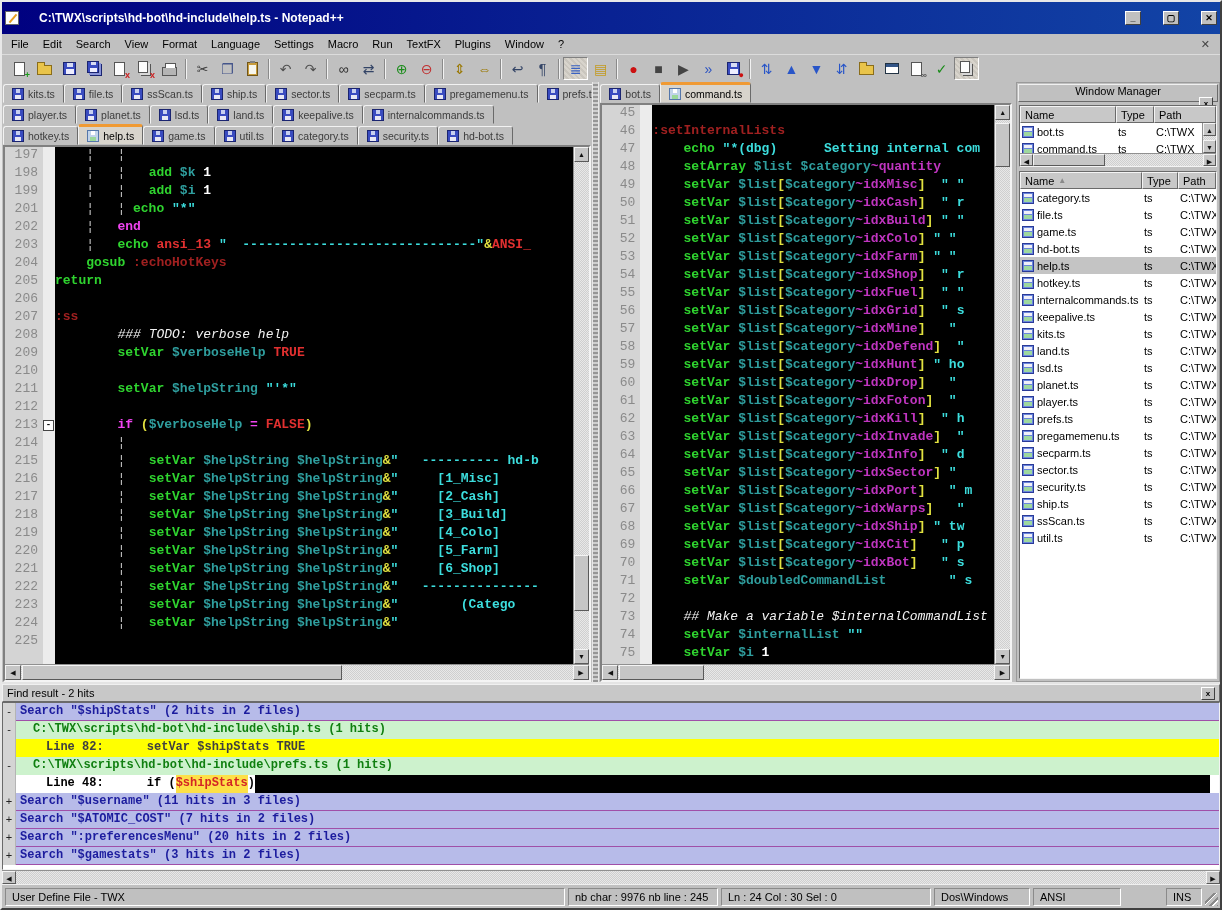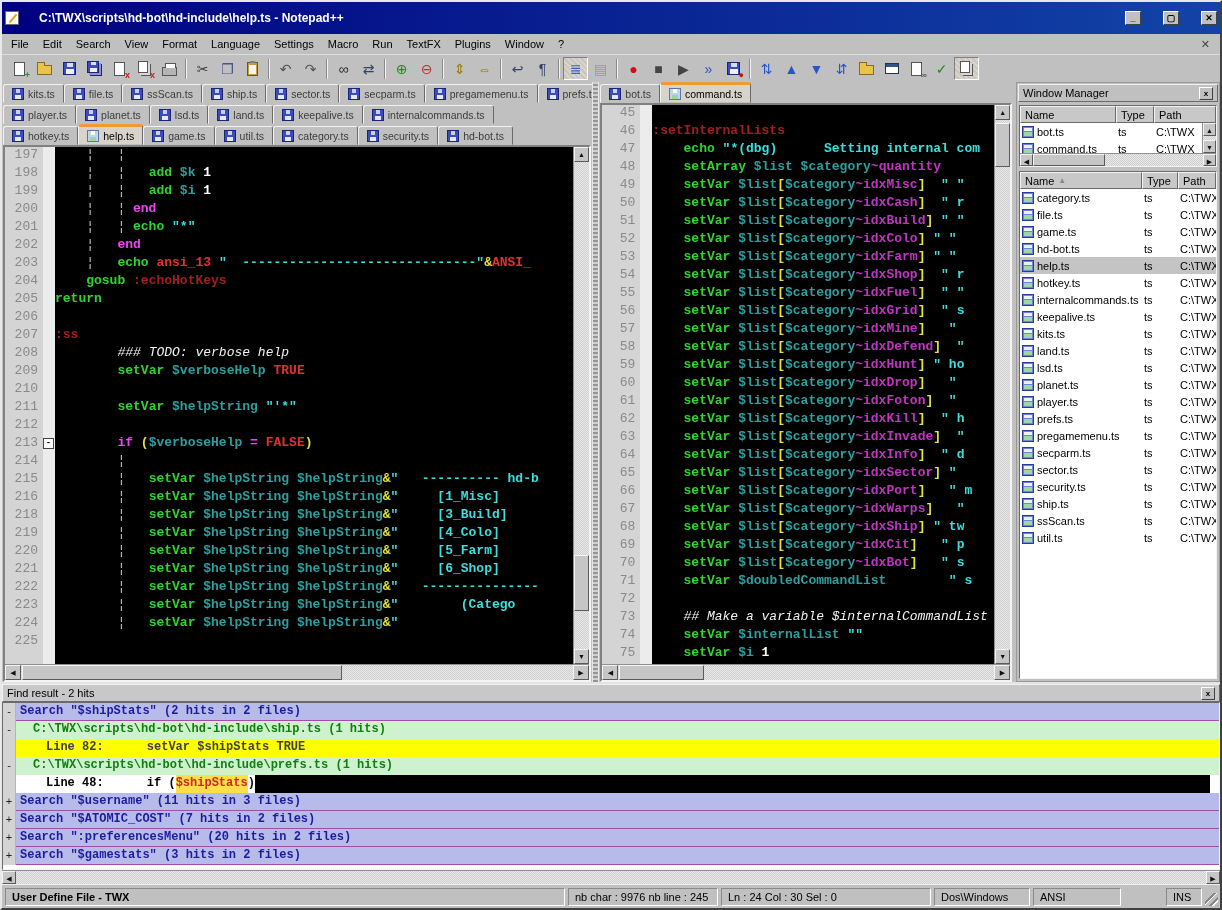--- a/index.html
+++ b/index.html
@@ -90,21 +90,21 @@
   .sb-btn { position:absolute; left:0; right:0; height:15px; background:#c6c6c6; border:1px solid; border-color:#f4f4f4 #5a5a5a #5a5a5a #f4f4f4; font:7px/13px "Liberation Sans",sans-serif; text-align:center; color:#111; }
   .sb-btn.top { top:0; } .sb-btn.bot { bottom:0; }
   .sb-thumb-v { position:absolute; left:0; right:0; background:#c6c6c6; border:1px solid; border-color:#f4f4f4 #5a5a5a #5a5a5a #f4f4f4; }
   .sb-h { height:16px; background:repeating-conic-gradient(#e8e8e8 0 25%,#cfcfcf 0 50%) 0 0/2px 2px; position:relative; flex-shrink:0; border-top:1px solid #909090; }
   .sb-hbtn { position:absolute; top:0; bottom:0; width:16px; background:#c6c6c6; border:1px solid; border-color:#f4f4f4 #5a5a5a #5a5a5a #f4f4f4; font:7px/13px "Liberation Sans",sans-serif; text-align:center; color:#111; }
   .sb-hbtn.left { left:0; } .sb-hbtn.right { right:0; }
   .sb-thumb-h { position:absolute; top:0; bottom:0; background:#c6c6c6; border:1px solid; border-color:#f4f4f4 #5a5a5a #5a5a5a #f4f4f4; }
 
   
   .wm-panel { width:204px; display:flex; flex-direction:column; border:1px solid #9a9a9a; background:#c0c0c0; min-height:0; }
-  .wm-title { height:18px; display:flex; align-items:center; padding:0 4px; font-size:11px; border:1px solid; border-color:#f0f0f0 #6a6a6a #6a6a6a #f0f0f0; margin:1px; flex-shrink:0; }
+  .wm-title { height:18px; display:flex; align-items:center; padding:0 4px; font-size:11px; border:1px solid; border-color:#f0f0f0 #6a6a6a #6a6a6a #f0f0f0; margin:1px; flex-shrink:0;flex-direction:column; }
   .wm-close { margin-left:auto; width:14px; height:13px; background:#c0c0c0; border:1px solid; border-color:#fff #404040 #404040 #fff; font:bold 8px/11px "Liberation Sans",sans-serif; text-align:center; }
   .wm-list { margin:2px; border:1px solid; border-color:#6a6a6a #f4f4f4 #f4f4f4 #6a6a6a; background:#fff; overflow:hidden; position:relative; }
   .wm-list1 { height:62px; flex-shrink:0; }
   .wm-list2 { flex:1; }
   .wm-hrow { display:flex; height:17px; flex-shrink:0; }
   .wm-h { background:#c8c8c8; border:1px solid; border-color:#f4f4f4 #6a6a6a #6a6a6a #f4f4f4; font-size:11px; padding:1px 4px; white-space:nowrap; overflow:hidden; display:flex; align-items:center; gap:4px; }
   .wm-row { display:flex; height:17px; align-items:center; font-size:11px; white-space:nowrap; }
   .wm-row.sel { background:#c4c4c4; }
   .wm-cell { overflow:hidden; white-space:nowrap; flex-shrink:0; display:flex; align-items:center; gap:2px; padding:0 2px; }
   .wm-floppy { width:12px; height:12px; background:#6a86dc; border:1px solid #2a3a98; position:relative; flex-shrink:0; margin-right:1px; }
@@ -387,37 +387,37 @@
               <span class="tab-label">hd-bot.ts</span>
             </div>
           </div>
         </div>
       <div class="editor">
         <div class="ed-body">
           <div class="ed-content" id="left-code">
               <div class="code-line"><span class="ln">197</span><span class="strip"></span><span class="ct"><span class="tk-g">    ¦   ¦</span></span></div>
               <div class="code-line"><span class="ln">198</span><span class="strip"></span><span class="ct"><span class="tk-g">    ¦   ¦   </span><span class="tk-kw">add</span><span class="tk-pl"> </span><span class="tk-var">$k</span><span class="tk-pl"> </span><span class="tk-num">1</span></span></div>
               <div class="code-line"><span class="ln">199</span><span class="strip"></span><span class="ct"><span class="tk-g">    ¦   ¦   </span><span class="tk-kw">add</span><span class="tk-pl"> </span><span class="tk-var">$i</span><span class="tk-pl"> </span><span class="tk-num">1</span></span></div>
-              <div class="code-line"><span class="ln">200</span><span class="strip"></span><span class="ct"><span class="tk-g">    ¦   ¦ </span><span class="tk-fl">end</span></span></div>
               <div class="code-line"><span class="ln">201</span><span class="strip"></span><span class="ct"><span class="tk-g">    ¦   ¦ </span><span class="tk-kw">echo</span><span class="tk-pl"> </span><span class="tk-str">"*"</span></span></div>
               <div class="code-line"><span class="ln">202</span><span class="strip"></span><span class="ct"><span class="tk-g">    ¦   </span><span class="tk-fl">end</span></span></div>
               <div class="code-line"><span class="ln">203</span><span class="strip"></span><span class="ct"><span class="tk-g">    ¦   </span><span class="tk-kw">echo</span><span class="tk-pl"> </span><span class="tk-red">ansi_13</span><span class="tk-pl"> </span><span class="tk-str">"  ------------------------------"</span><span class="tk-op">&amp;</span><span class="tk-red">ANSI_</span></span></div>
               <div class="code-line"><span class="ln">204</span><span class="strip"></span><span class="ct"><span class="tk-pl">    </span><span class="tk-kw">gosub</span><span class="tk-pl"> </span><span class="tk-lbl">:echoHotKeys</span></span></div>
               <div class="code-line"><span class="ln">205</span><span class="strip"></span><span class="ct"><span class="tk-kw">return</span></span></div>
               <div class="code-line"><span class="ln">206</span><span class="strip"></span><span class="ct"></span></div>
               <div class="code-line"><span class="ln">207</span><span class="strip"></span><span class="ct"><span class="tk-lbl">:ss</span></span></div>
               <div class="code-line"><span class="ln">208</span><span class="strip"></span><span class="ct"><span class="tk-pl">        </span><span class="tk-cmt">### TODO: verbose help</span></span></div>
               <div class="code-line"><span class="ln">209</span><span class="strip"></span><span class="ct"><span class="tk-pl">        </span><span class="tk-kw">setVar</span><span class="tk-pl"> </span><span class="tk-var">$verboseHelp</span><span class="tk-pl"> </span><span class="tk-red">TRUE</span></span></div>
               <div class="code-line"><span class="ln">210</span><span class="strip"></span><span class="ct"></span></div>
               <div class="code-line"><span class="ln">211</span><span class="strip"></span><span class="ct"><span class="tk-pl">        </span><span class="tk-kw">setVar</span><span class="tk-pl"> </span><span class="tk-var">$helpString</span><span class="tk-pl"> </span><span class="tk-str">"'*"</span></span></div>
               <div class="code-line"><span class="ln">212</span><span class="strip"></span><span class="ct"></span></div>
               <div class="code-line"><span class="ln">213</span><span class="strip"><span class="fold-box">-</span></span><span class="ct"><span class="tk-pl">        </span><span class="tk-fl">if</span><span class="tk-pl"> </span><span class="tk-op">(</span><span class="tk-var">$verboseHelp</span><span class="tk-pl"> </span><span class="tk-fl">=</span><span class="tk-pl"> </span><span class="tk-red">FALSE</span><span class="tk-op">)</span></span></div>
               <div class="code-line"><span class="ln">214</span><span class="strip"></span><span class="ct"><span class="tk-g">        ¦</span></span></div>
               <div class="code-line"><span class="ln">215</span><span class="strip"></span><span class="ct"><span class="tk-g">        ¦   </span><span class="tk-kw">setVar</span><span class="tk-pl"> </span><span class="tk-var">$helpString</span><span class="tk-pl"> </span><span class="tk-var">$helpString</span><span class="tk-op">&amp;</span><span class="tk-str">"   ---------- hd-b</span></span></div>
               <div class="code-line"><span class="ln">216</span><span class="strip"></span><span class="ct"><span class="tk-g">        ¦   </span><span class="tk-kw">setVar</span><span class="tk-pl"> </span><span class="tk-var">$helpString</span><span class="tk-pl"> </span><span class="tk-var">$helpString</span><span class="tk-op">&amp;</span><span class="tk-str">"     [1_Misc]</span></span></div>
+              <div class="code-line"><span class="ln">217</span><span class="strip"></span><span class="ct"><span class="tk-g">        ¦   </span><span class="tk-kw">setVar</span><span class="tk-pl"> </span><span class="tk-var">$helpString</span><span class="tk-pl"> </span><span class="tk-var">$helpString</span><span class="tk-op">&amp;</span><span class="tk-str">"     [2_Cash]</span></span></div>
               <div class="code-line"><span class="ln">218</span><span class="strip"></span><span class="ct"><span class="tk-g">        ¦   </span><span class="tk-kw">setVar</span><span class="tk-pl"> </span><span class="tk-var">$helpString</span><span class="tk-pl"> </span><span class="tk-var">$helpString</span><span class="tk-op">&amp;</span><span class="tk-str">"     [3_Build]</span></span></div>
               <div class="code-line"><span class="ln">219</span><span class="strip"></span><span class="ct"><span class="tk-g">        ¦   </span><span class="tk-kw">setVar</span><span class="tk-pl"> </span><span class="tk-var">$helpString</span><span class="tk-pl"> </span><span class="tk-var">$helpString</span><span class="tk-op">&amp;</span><span class="tk-str">"     [4_Colo]</span></span></div>
               <div class="code-line"><span class="ln">220</span><span class="strip"></span><span class="ct"><span class="tk-g">        ¦   </span><span class="tk-kw">setVar</span><span class="tk-pl"> </span><span class="tk-var">$helpString</span><span class="tk-pl"> </span><span class="tk-var">$helpString</span><span class="tk-op">&amp;</span><span class="tk-str">"     [5_Farm]</span></span></div>
               <div class="code-line"><span class="ln">221</span><span class="strip"></span><span class="ct"><span class="tk-g">        ¦   </span><span class="tk-kw">setVar</span><span class="tk-pl"> </span><span class="tk-var">$helpString</span><span class="tk-pl"> </span><span class="tk-var">$helpString</span><span class="tk-op">&amp;</span><span class="tk-str">"     [6_Shop]</span></span></div>
               <div class="code-line"><span class="ln">222</span><span class="strip"></span><span class="ct"><span class="tk-g">        ¦   </span><span class="tk-kw">setVar</span><span class="tk-pl"> </span><span class="tk-var">$helpString</span><span class="tk-pl"> </span><span class="tk-var">$helpString</span><span class="tk-op">&amp;</span><span class="tk-str">"   ---------------</span></span></div>
               <div class="code-line"><span class="ln">223</span><span class="strip"></span><span class="ct"><span class="tk-g">        ¦   </span><span class="tk-kw">setVar</span><span class="tk-pl"> </span><span class="tk-var">$helpString</span><span class="tk-pl"> </span><span class="tk-var">$helpString</span><span class="tk-op">&amp;</span><span class="tk-str">"        (Catego</span></span></div>
               <div class="code-line"><span class="ln">224</span><span class="strip"></span><span class="ct"><span class="tk-g">        ¦   </span><span class="tk-kw">setVar</span><span class="tk-pl"> </span><span class="tk-var">$helpString</span><span class="tk-pl"> </span><span class="tk-var">$helpString</span><span class="tk-op">&amp;</span><span class="tk-str">"</span></span></div>
               <div class="code-line"><span class="ln">225</span><span class="strip"></span><span class="ct"></span></div>
             </div>
           <div class="sb-v">
@@ -743,21 +743,21 @@
         <div class="fr fr-search"><div class="fr-margin">+</div><div class="fr-body">Search ":preferencesMenu" (20 hits in 2 files)</div></div>
         <div class="fr fr-search"><div class="fr-margin">+</div><div class="fr-body">Search "$gamestats" (3 hits in 2 files)</div></div>
       </div>
     <div class="sb-h find-hsb">
       <div class="sb-hbtn left" style="width:14px">◀</div>
       <div class="sb-hbtn right" style="width:14px">▶</div>
     </div>
   </div>
 
   <div class="statusbar" id="status-bar">
-      <div class="st-box" style="width: 560px; font-weight: bold;">User Define File - TWX</div>
+      <div class="st-box" style="width: 560px;">User Define File - TWX</div>
       <div class="st-box" style="width: 150px;">nb char : 9976   nb line : 245</div>
       <div class="st-box" style="width: 210px;">Ln : 24   Col : 30   Sel : 0</div>
       <div class="st-box" style="width: 96px;">Dos\Windows</div>
       <div class="st-box" style="width: 88px;">ANSI</div>
       <div class="st-spacer"></div>
       <div class="st-box" style="width: 36px;">INS</div>
       <div class="grip"></div>
     </div>
 
 </div>

